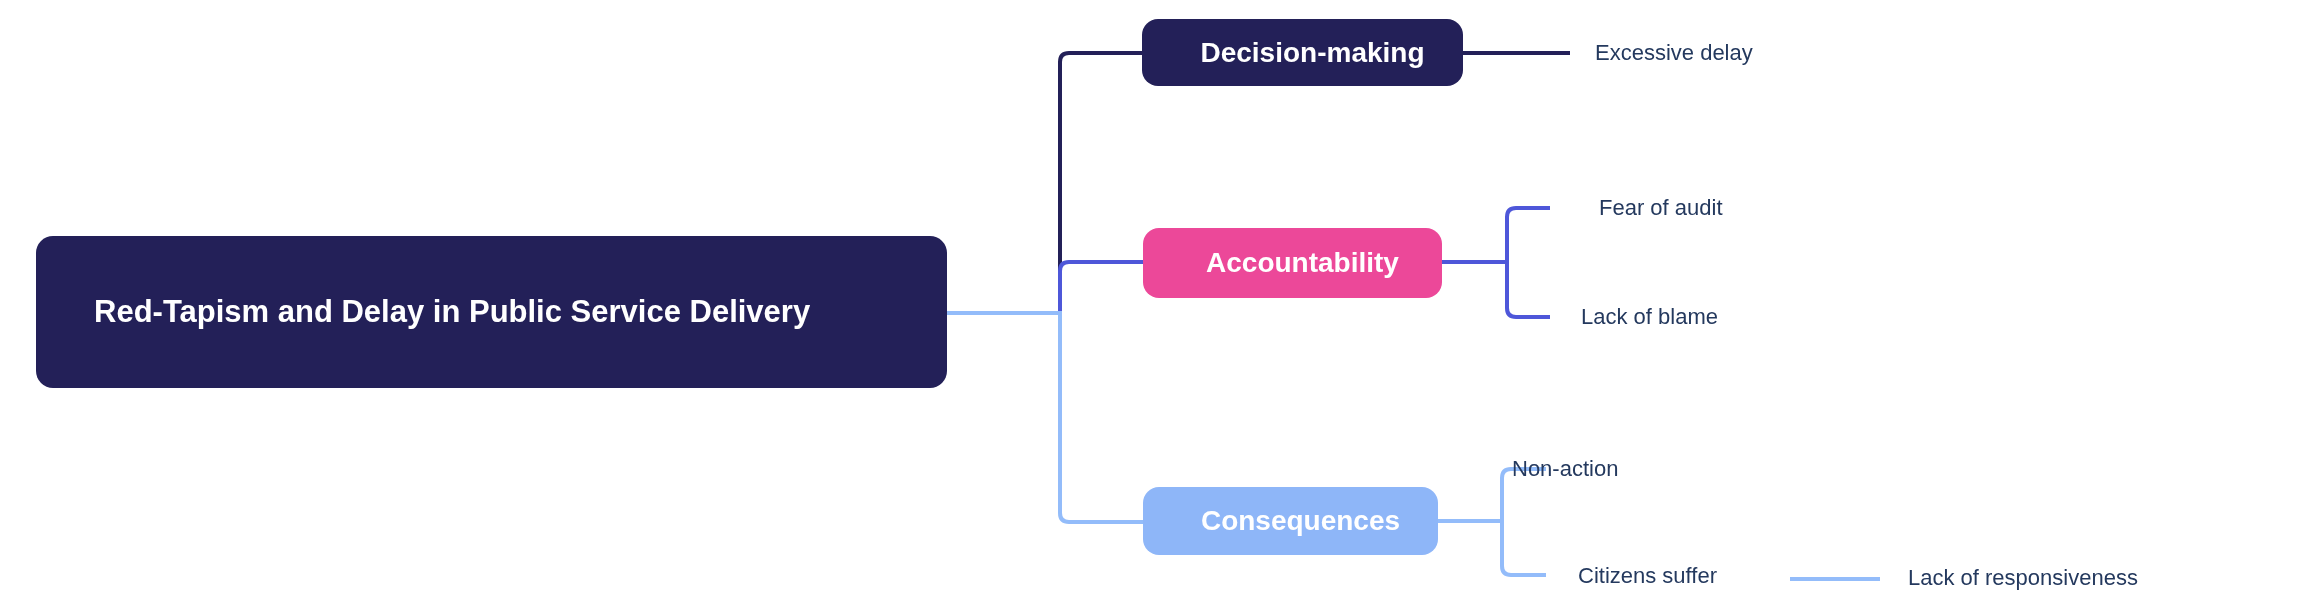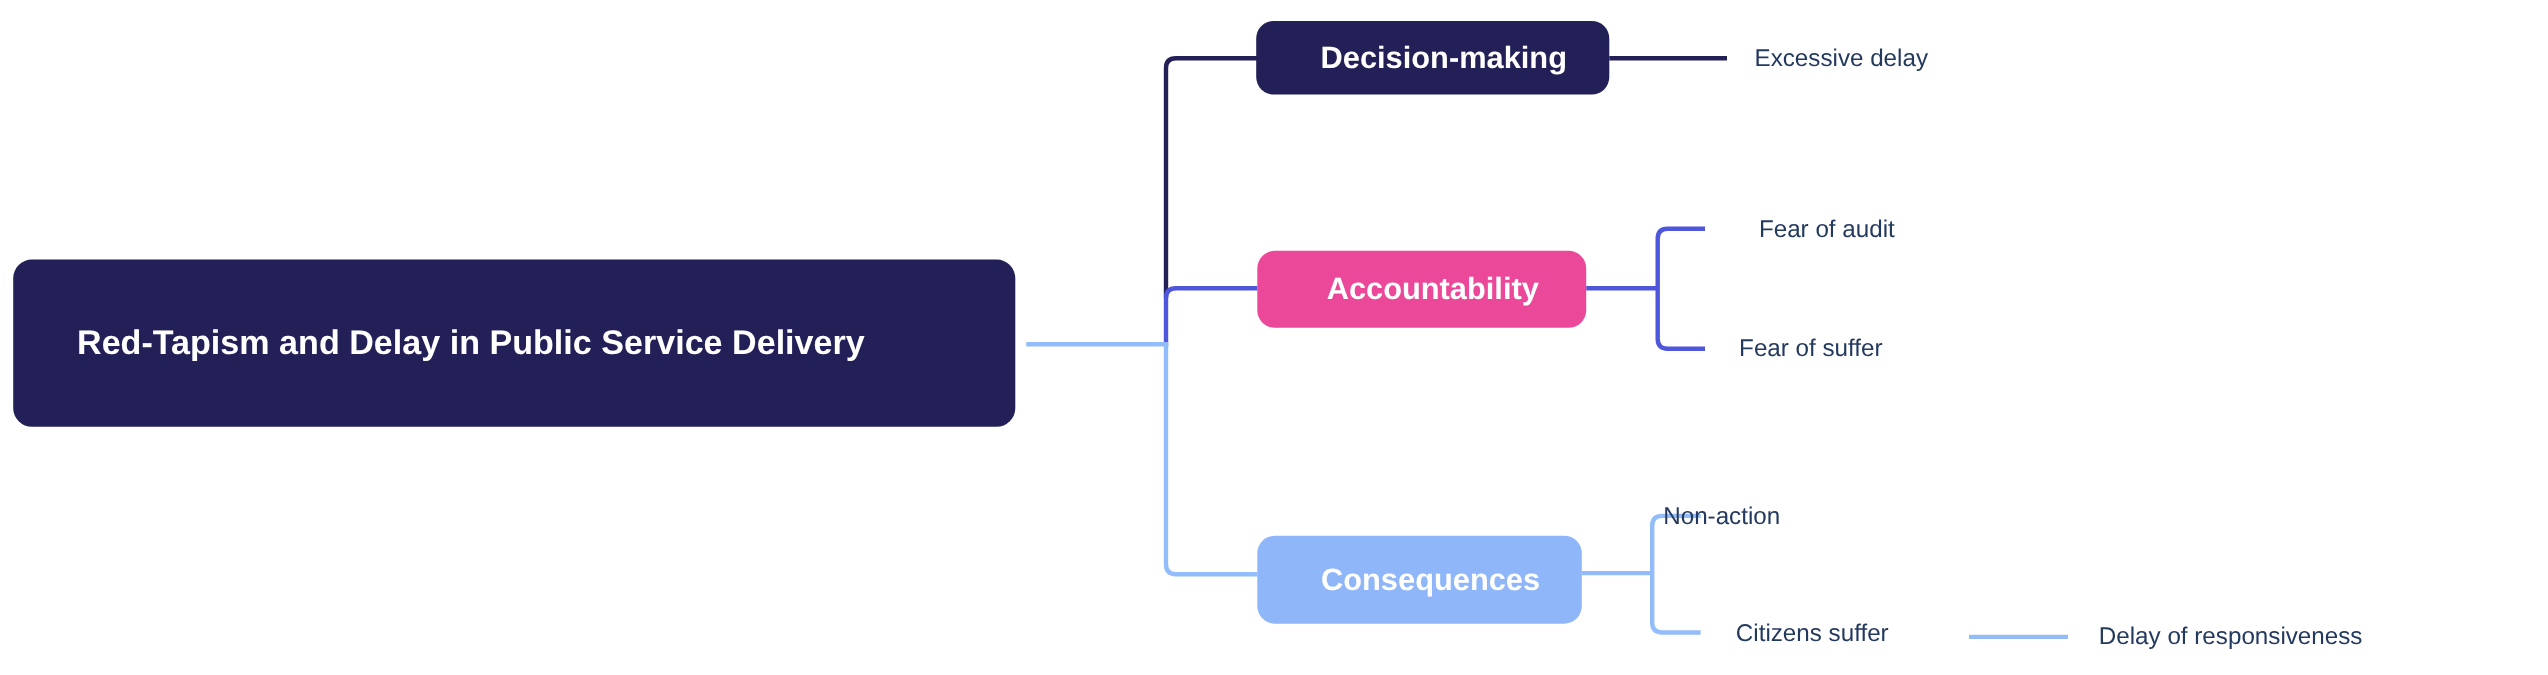--- a/index.html
+++ b/index.html
@@ -27,21 +27,21 @@
     display: flex;
     align-items: center;
     justify-content: center;
     box-sizing: border-box;
     color: #ffffff;
     font-weight: bold;
     border-radius: 16px;
     white-space: nowrap;
   }
   .node-root {
-    left: 12px;
+    left: 36px;
     top: 236px;
     width: 911px;
     height: 152px;
     background: #232058;
     font-size: 31px;
     line-height: 56px;
     padding: 0 58px;
     justify-content: flex-start;
     white-space: normal;
     border-radius: 17px;
@@ -62,21 +62,21 @@
     left: 1143px;
     top: 228px;
     width: 299px;
     height: 70px;
     background: #ec4899;
   }
   .node-consequences {
     left: 1143px;
     top: 487px;
     width: 295px;
-    height: 80px;
+    height: 68px;
     background: #8eb6f8;
   }
   .leaf {
     position: absolute;
     transform: translateY(-50%);
     color: #24395e;
     font-size: 22px;
     white-space: nowrap;
   }
   .leaf-excessive-delay   { left: 1595px; top: 53px; }
@@ -126,21 +126,21 @@
   </div>
 
   <div class="node node-branch node-consequences">
     <span>Consequences</span>
   </div>
 
   <div class="leaf leaf-excessive-delay">Excessive delay</div>
 
   <div class="leaf leaf-fear-of-audit">Fear of audit</div>
 
-  <div class="leaf leaf-fear-of-blame">Fear of suffer</div>
+  <div class="leaf leaf-fear-of-blame">Lack of blame</div>
 
   <div class="leaf leaf-non-action">Non-action</div>
 
   <div class="leaf leaf-citizens-suffer">Citizens suffer</div>
 
-  <div class="leaf leaf-lack-of-responsiveness">Delay of responsiveness</div>
+  <div class="leaf leaf-lack-of-responsiveness">Lack of responsiveness</div>
 
 </div>
 
 </body></html>

